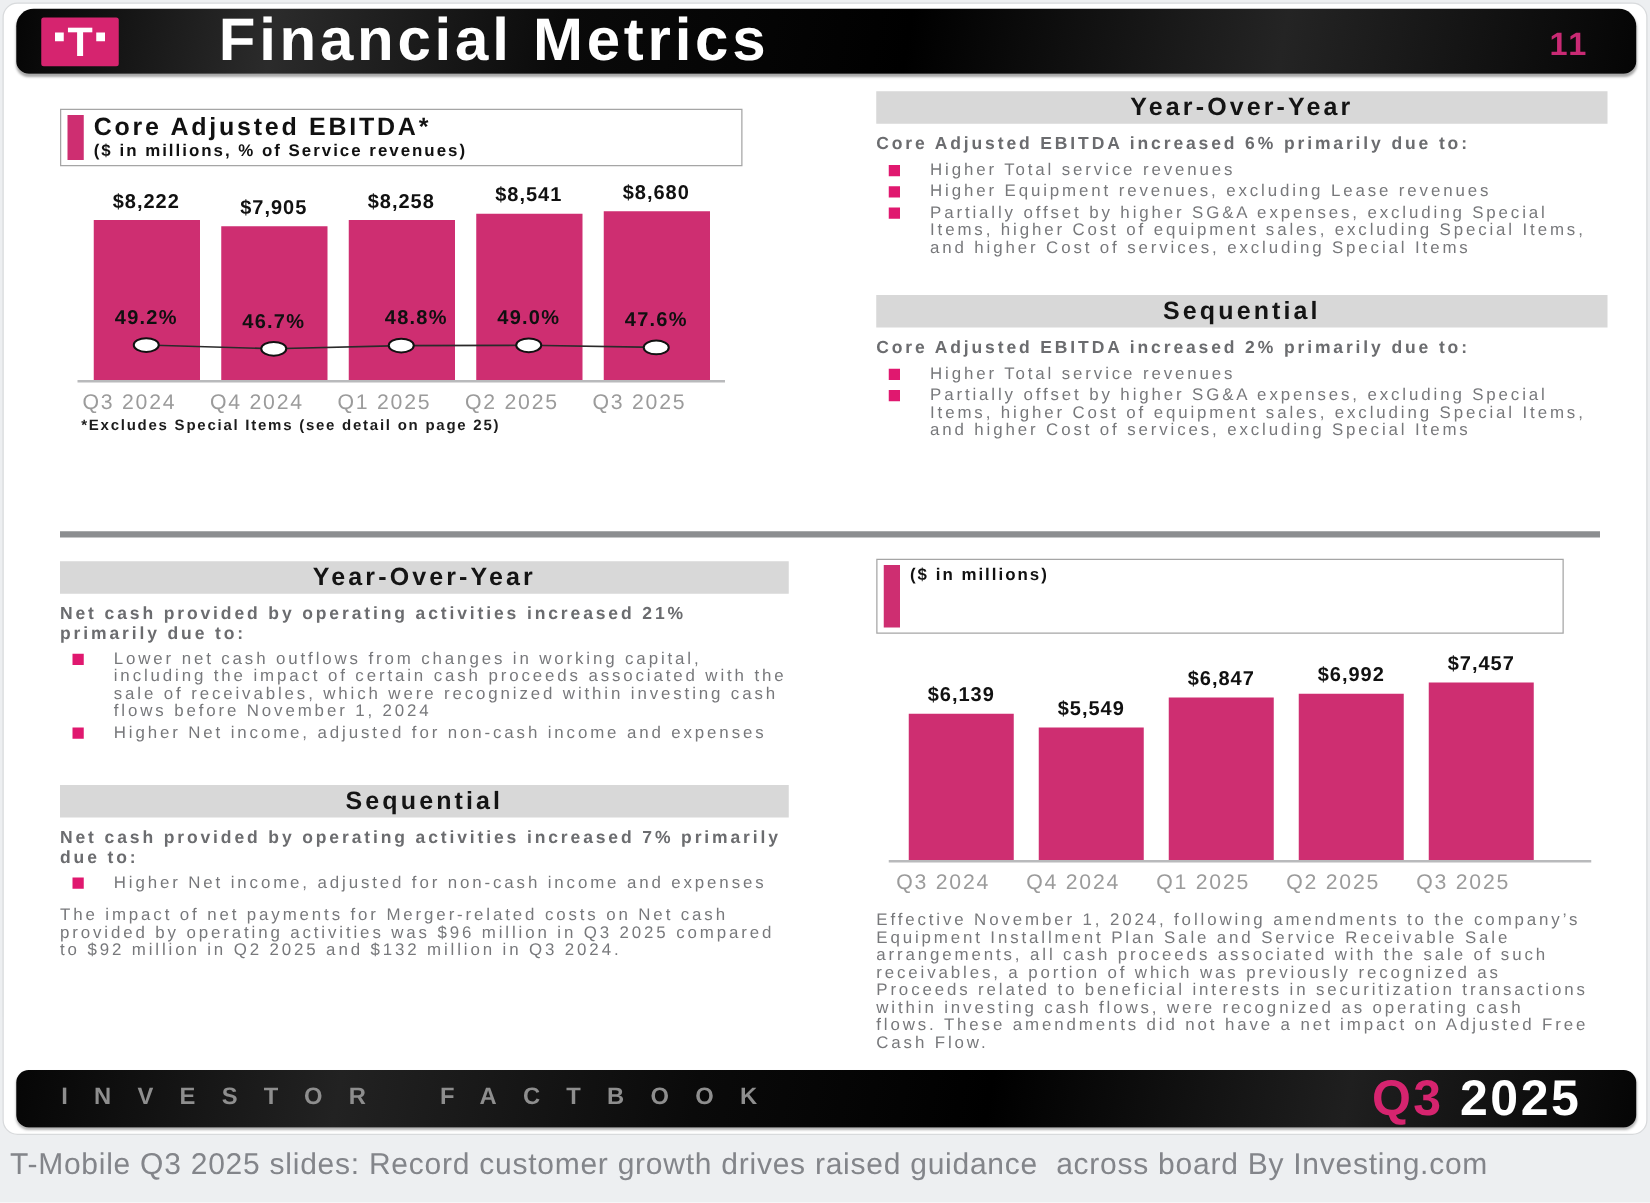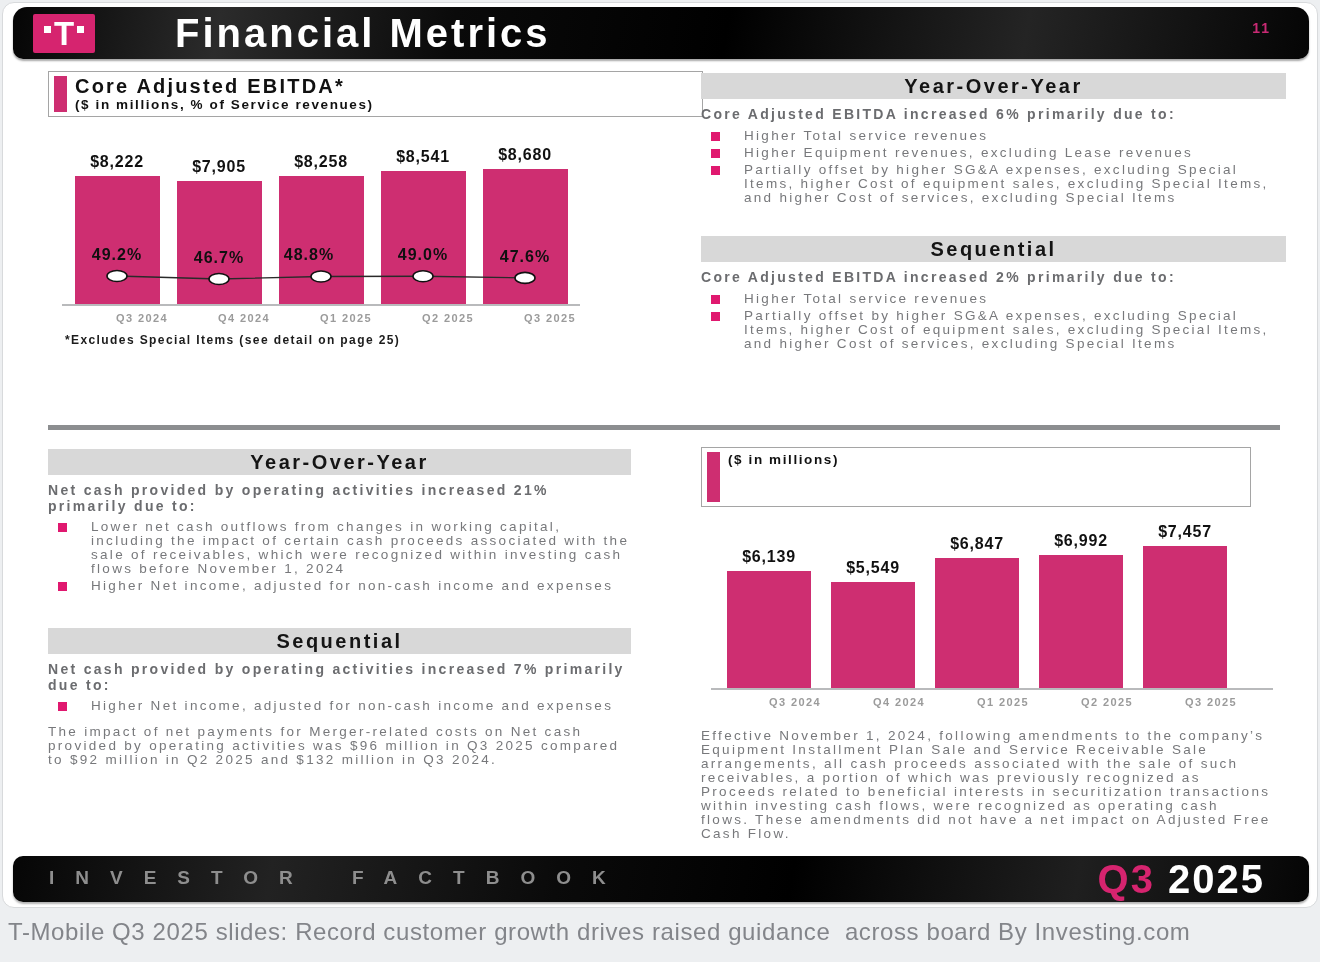--- a/index.html
+++ b/index.html
@@ -22,43 +22,43 @@
   }
   .logo {
     position:absolute; left:20px; top:7px; width:62px; height:39px;
     background:var(--brand_magenta); border-radius:2px;
     display:flex; align-items:center; justify-content:center;
   }
   .logo .dot { width:7px; height:7px; background:#fff; margin-top:-9px; }
   .logo .t   { color:#fff; font-weight:800; font-size:33px; line-height:1; margin:0 3px; }
   .header-title {
     position:absolute; left:162px; top:6px; height:40px; line-height:40px;
-    color:#fff; font-weight:800; font-size:40px; letter-spacing:3px;
+    color:#fff; font-weight:800; font-size:48px; letter-spacing:3px;
   }
   .page-num {
     position:absolute; right:38px; top:13px;
-    color:var(--pagenum_magenta); font-weight:800; font-size:14px; letter-spacing:2px;
+    color:var(--pagenum_magenta); font-weight:800; font-size:26px; letter-spacing:2px;
   }
   
   .tbox {
     position:absolute; background:#fff; border:1px solid #a5a5a5;
     padding:4px 6px 4px 26px;
   }
   .tbox .accent { position:absolute; left:5px; top:4px; bottom:4px; width:13px; background:var(--bar_magenta); }
   .tbox .t1 { font-weight:bold; font-size:20px; letter-spacing:2.2px; color:#111; line-height:21px; }
   .tbox .t2 { font-weight:bold; font-size:13.5px; letter-spacing:1.6px; color:#111; line-height:16px; }
-  #ebitda-box { left:45px; top:68px; width:655px; height:46px; }
+  #ebitda-box { left:45px; top:84px; width:546px; height:46px; }
   #cash-box   { left:698px; top:444px; width:550px; height:60px; }
   
   .chart { position:absolute; }
   #chart-ebitda { left:45px; top:116px; width:546px; height:215px; }
   #chart-cash   { left:698px; top:508px; width:585px; height:200px; }
   .bar { position:absolute; background:var(--bar_magenta); }
   .vlabel { position:absolute; text-align:center; font-weight:bold; font-size:16px; letter-spacing:0.8px; color:#111; }
-  .xlabel { position:absolute; text-align:right; font-weight:bold; font-size:11px; letter-spacing:1.4px; color:var(--axis_gray); }
+  .xlabel { position:absolute; text-align:left; font-weight:normal; font-size:17px; letter-spacing:1.4px; color:var(--axis_gray); }
   .axis   { position:absolute; height:2px; background:#b9babc; }
   .pct    { position:absolute; text-align:center; font-weight:bold; font-size:16px; letter-spacing:1px; color:#101010; }
   .overlay{ position:absolute; left:0; top:0; }
   .footnote {
     position:absolute; left:62px; top:330px;
     font-weight:bold; font-size:12px; letter-spacing:1.4px; color:#1c1c1c;
   }
   
   .sec { position:absolute; width:585px; }
   #yoy-ebitda { left:698px; top:70px;  }
@@ -151,21 +151,21 @@
       <svg width="546" height="215" class="overlay">
         <polyline points="69,157 171,160 273,157.48000000000002 375,157.24 477,158.92000000000002" fill="none" stroke="#2a2a2a" stroke-width="1.3"></polyline>
         <ellipse cx="69" cy="157" rx="10" ry="5.5" fill="#ffffff" stroke="#111" stroke-width="1.6"></ellipse>
         <ellipse cx="171" cy="160" rx="10" ry="5.5" fill="#ffffff" stroke="#111" stroke-width="1.6"></ellipse>
         <ellipse cx="273" cy="157.48000000000002" rx="10" ry="5.5" fill="#ffffff" stroke="#111" stroke-width="1.6"></ellipse>
         <ellipse cx="375" cy="157.24" rx="10" ry="5.5" fill="#ffffff" stroke="#111" stroke-width="1.6"></ellipse>
         <ellipse cx="477" cy="158.92000000000002" rx="10" ry="5.5" fill="#ffffff" stroke="#111" stroke-width="1.6"></ellipse>
       </svg>
       <div class="pct" style="left: 18px; width: 102px; top: 127px;">49.2%</div>
       <div class="pct" style="left: 120px; width: 102px; top: 130px;">46.7%</div>
-      <div class="pct" style="left: 210px; width: 102px; top: 127.48px;">48.8%</div>
+      <div class="pct" style="left: 234px; width: 102px; top: 127.48px;">48.8%</div>
       <div class="pct" style="left: 324px; width: 102px; top: 127.24px;">49.0%</div>
       <div class="pct" style="left: 426px; width: 102px; top: 128.92px;">47.6%</div>
     </div>
   <div class="footnote">*Excludes Special Items (see detail on page 25)</div>
 
   <div class="sec" id="yoy-ebitda">
     <div class="sec-h">Year-Over-Year</div>
     <div class="lead">Core Adjusted EBITDA increased 6% primarily due to:</div>
     <ul class="bullets">
       <li>

